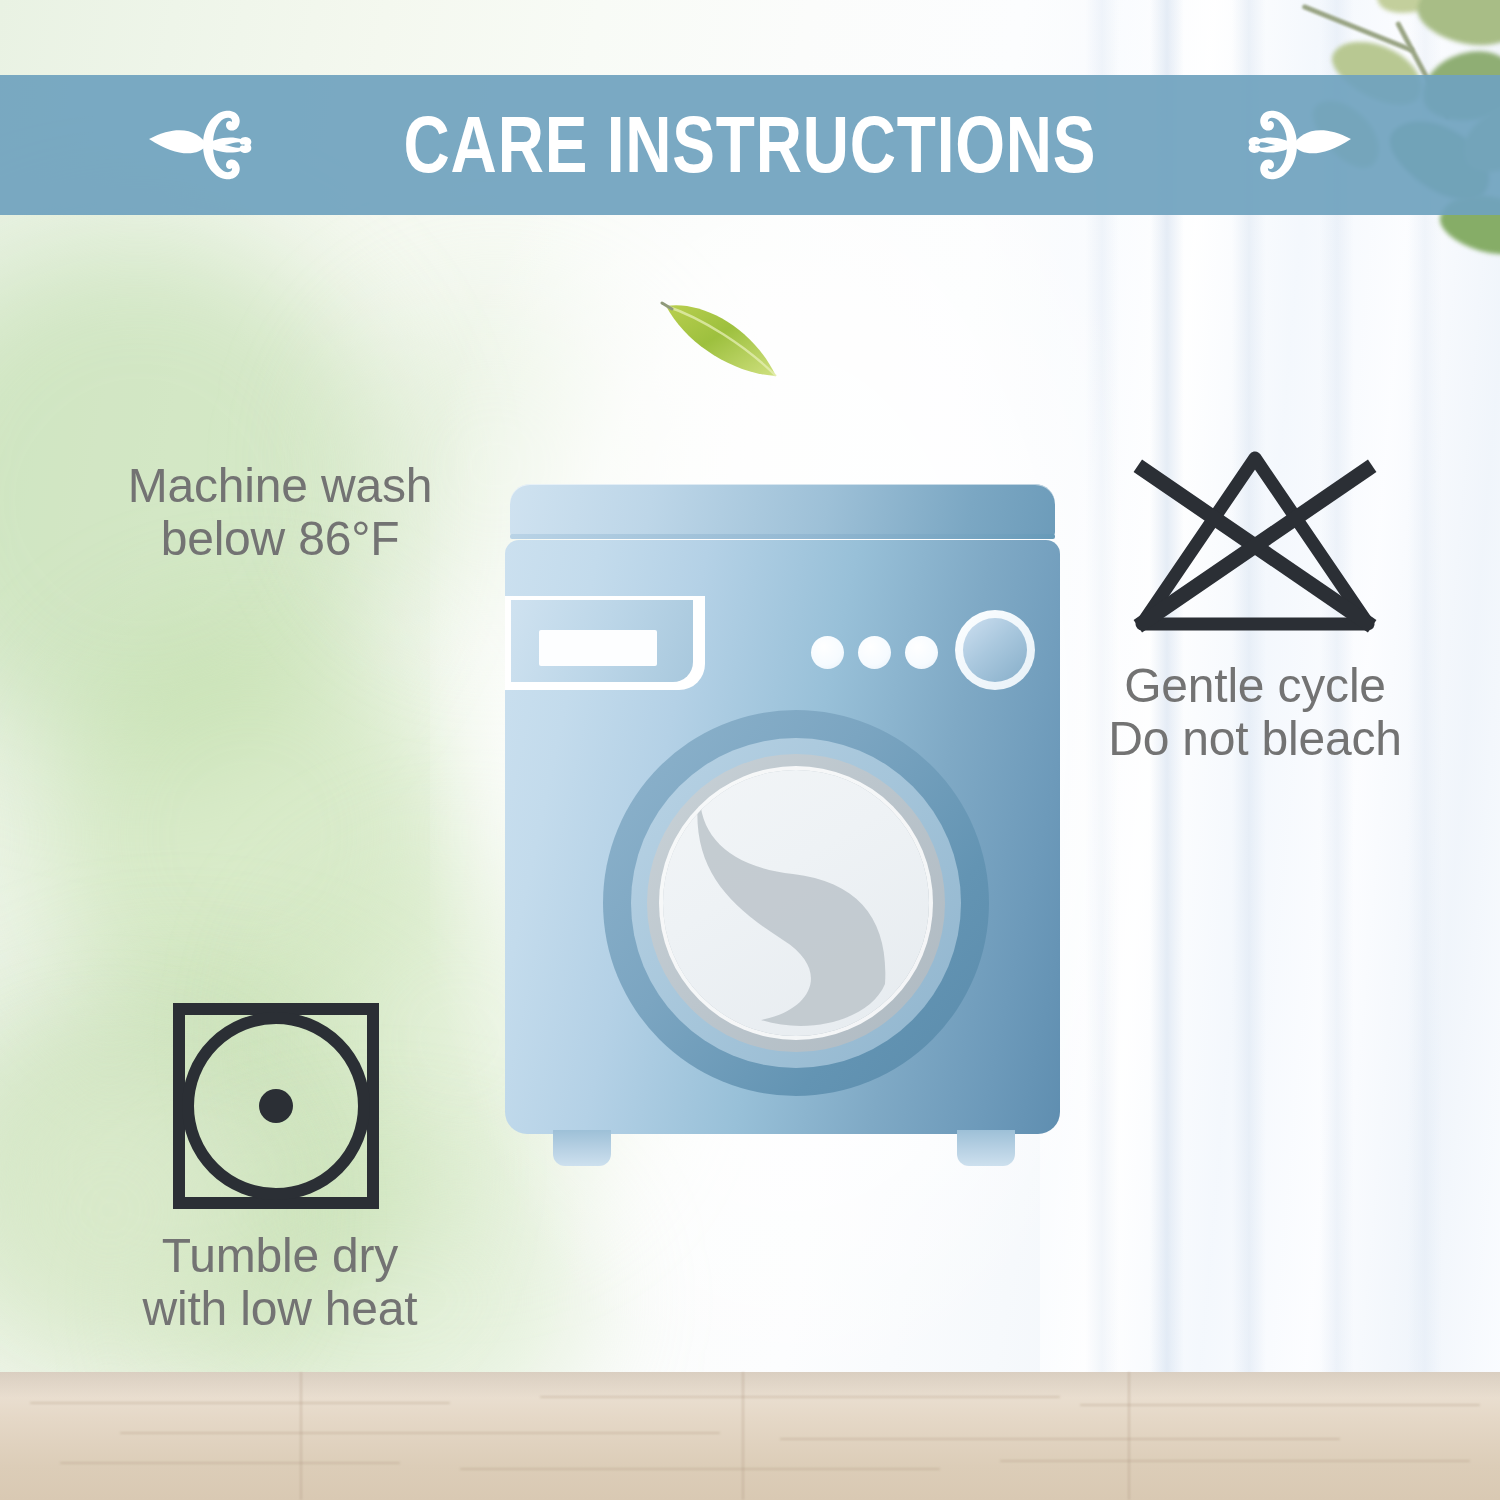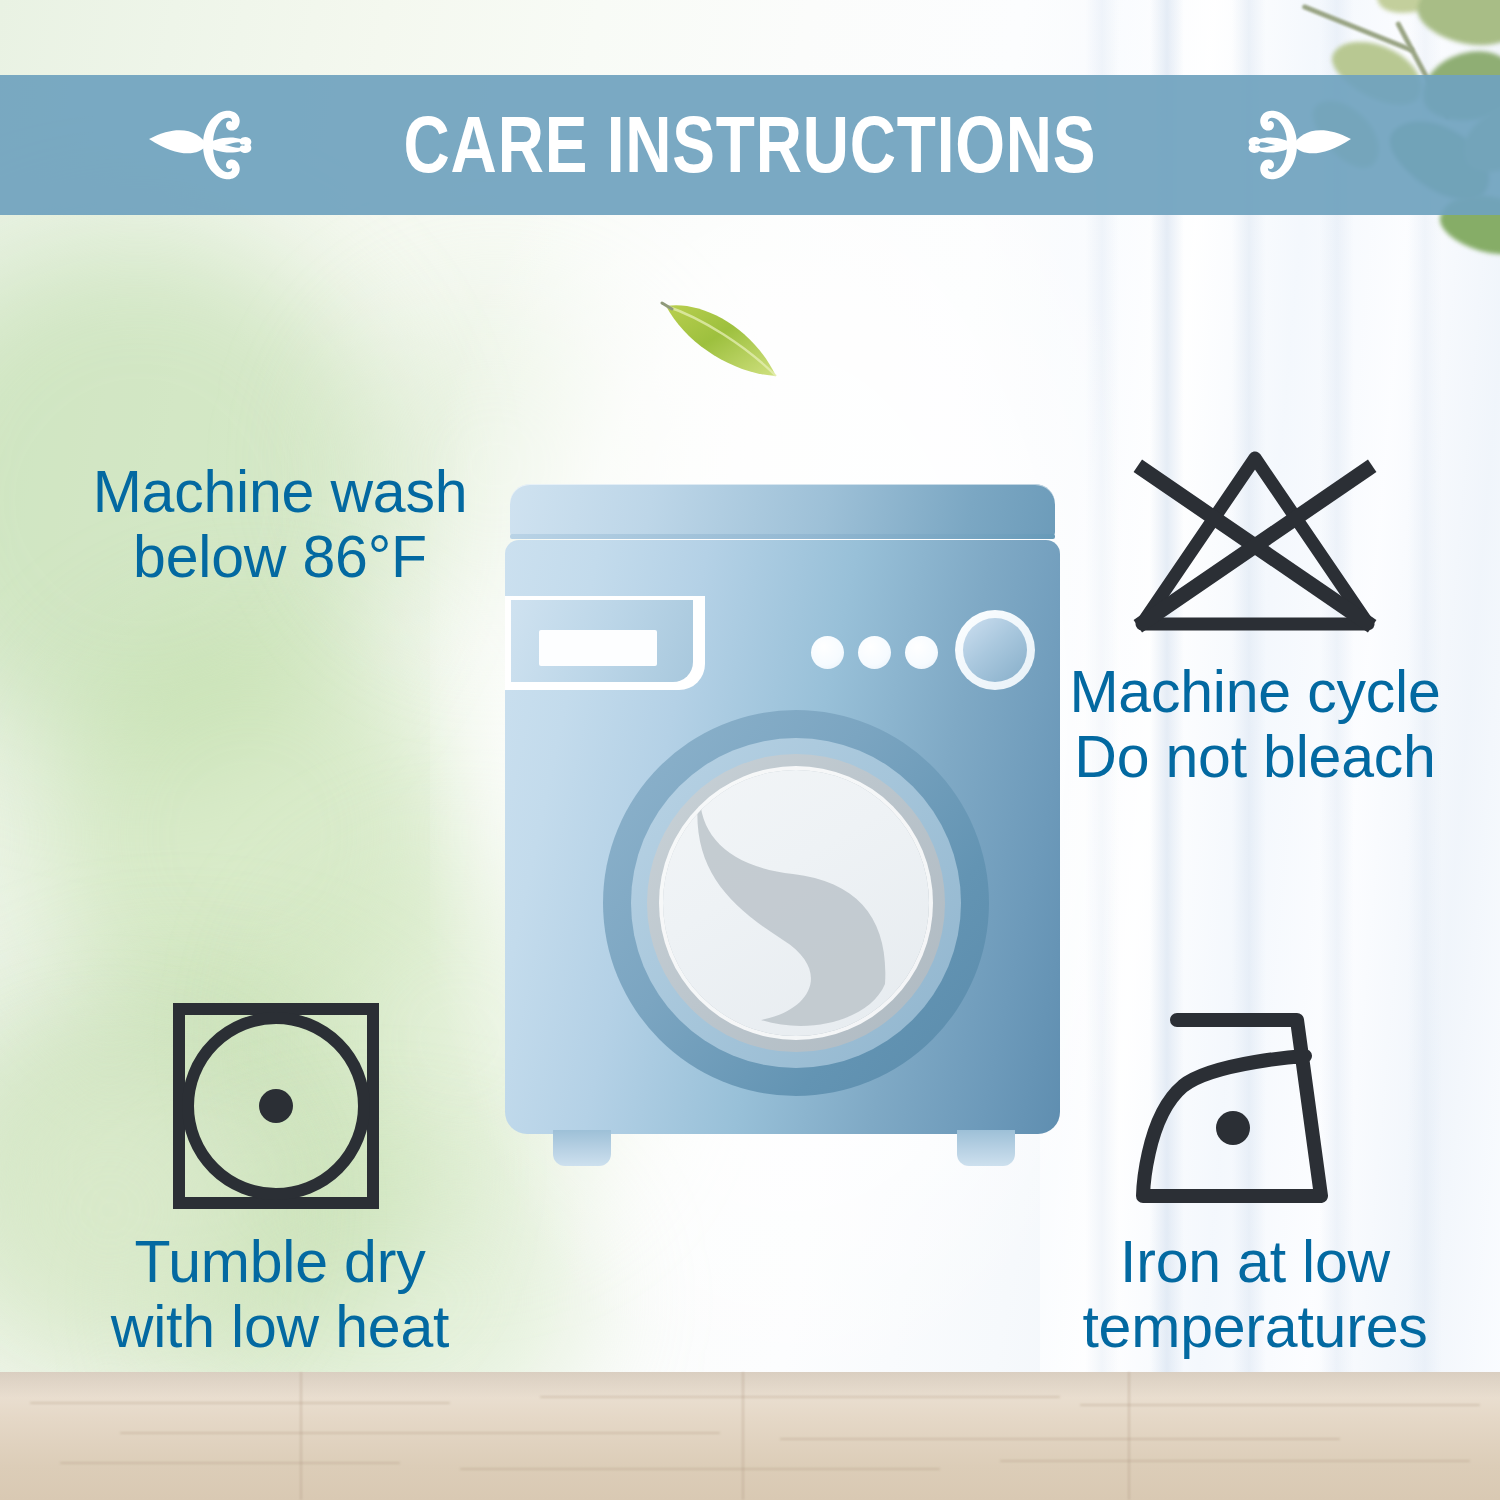--- a/index.html
+++ b/index.html
@@ -123,22 +123,22 @@
   }
   .ornament { width:128px; height:96px; flex:0 0 auto; }
   .ornament.right { transform: scaleX(-1); }
 
   
   .cell { position:absolute; display:flex; flex-direction:column; align-items:center; }
   .cell-icon { display:flex; align-items:center; justify-content:center; }
   .cell-label {
     margin-top: 18px;
     text-align:center;
-    color:#0369a1;
-    font-size:59px;
+    color:#737373;
+    font-size:48px;
     line-height:1.10;
     font-weight:400;
     white-space:pre-line;
     letter-spacing:-0.2px;
   }
 
   #cell-wash     { left:55px;   top:442px;  width:450px; }
   #cell-bleach   { left:1030px; top:442px;  width:450px; }
   #cell-dry      { left:55px;   top:1000px; width:450px; }
   #cell-iron     { left:1030px; top:1000px; width:450px; }
@@ -322,46 +322,36 @@
   </div>
 
   <div class="cell" id="cell-bleach">
     <div class="cell-icon">
       <svg width="290" height="200" viewBox="0 0 290 200">
         <path d="M145 16 L258 182 L32 182 Z" fill="none" stroke="#2b2f35" stroke-width="13" stroke-linejoin="round"></path>
         <line x1="34" y1="28" x2="256" y2="180" stroke="#2b2f35" stroke-width="15" stroke-linecap="square"></line>
         <line x1="256" y1="28" x2="34" y2="180" stroke="#2b2f35" stroke-width="15" stroke-linecap="square"></line>
       </svg>
     </div>
-    <div class="cell-label">Machine cycle
+    <div class="cell-label">Gentle cycle
 Do not bleach</div>
   </div>
 
   <div class="cell" id="cell-dry">
     <div class="cell-icon">
       <svg width="220" height="212" viewBox="0 0 220 212">
         <rect x="9" y="9" width="194" height="194" fill="none" stroke="#2b2f35" stroke-width="12"></rect>
         <circle cx="106" cy="106" r="88" fill="none" stroke="#2b2f35" stroke-width="12"></circle>
         <circle cx="106" cy="106" r="17" fill="#2b2f35"></circle>
       </svg>
     </div>
     <div class="cell-label">Tumble dry
 with low heat</div>
   </div>
 
-  <div class="cell" id="cell-iron">
-    <div class="cell-icon">
-      <svg width="260" height="212" viewBox="0 0 260 212">
-        <path d="M52 20 L172 20 L196 196 L18 196 C18 196 20 118 58 86 C88 62 180 56 180 56" fill="none" stroke="#2b2f35" stroke-width="14" stroke-linejoin="round" stroke-linecap="round"></path>
-        <circle cx="108" cy="128" r="17" fill="#2b2f35"></circle>
-      </svg>
-    </div>
-    <div class="cell-label">Iron at low
-temperatures</div>
-  </div>
 
   <div class="machine">
     <div class="m-lid"></div>
     <div class="m-lid-edge"></div>
 
     <div class="m-body">
       <div class="m-panel-cut"></div>
       <div class="m-display">
         <div class="m-display-screen"></div>
       </div>

